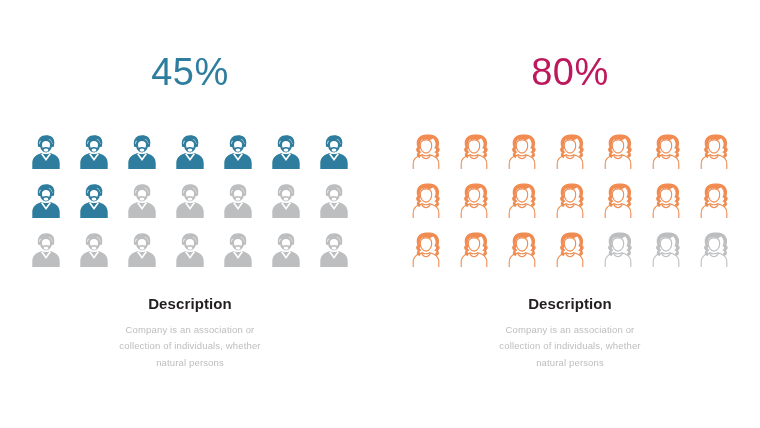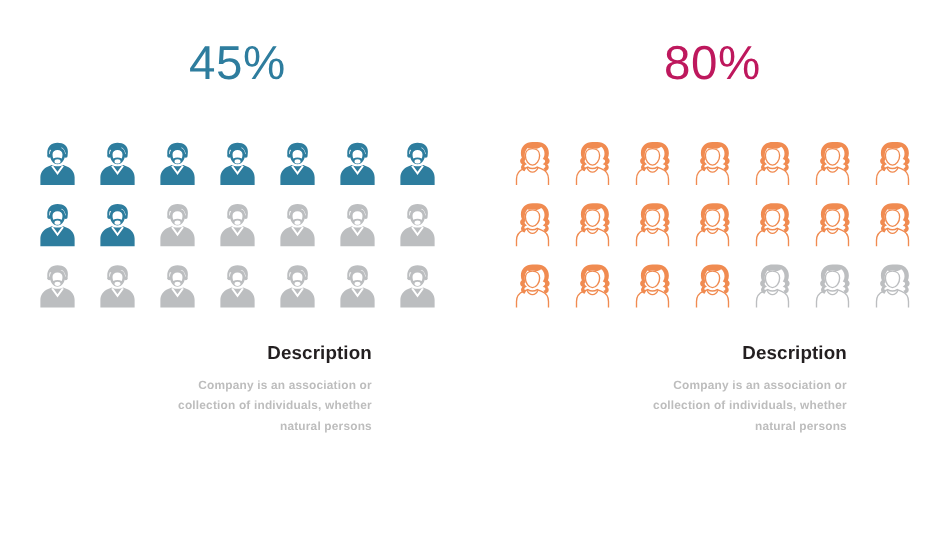--- a/index.html
+++ b/index.html
@@ -20,21 +20,21 @@
     inset: 0;
     display: flex;
     flex-direction: row;
   }
 
   .panel {
     flex: 1 1 50%;
     display: flex;
     flex-direction: column;
     align-items: center;
-    padding-top: 32px;
+    padding-top: 53px;
     box-sizing: border-box;
   }
 
   .pct {
     font-size: 38px;
     font-weight: 400;
     letter-spacing: 0.5px;
     line-height: 1;
     margin: 0 0 36px 0;
     user-select: none;
@@ -61,41 +61,41 @@
     justify-content: center;
   }
   .cell svg {
     display: block;
     width: 34px;
     height: 40px;
   }
 
   .desc-block {
     width: 215px;
-    text-align: right;
+    text-align: center;
   }
 
   .desc-title {
     font-size: 15px;
     font-weight: bold;
     color: #231f20;
     letter-spacing: 0.1px;
     margin: 0 0 9px 0;
     line-height: 1.1;
   }
 
   .desc-body {
     font-size: 9.5px;
     font-weight: 400;
     color: #bdbdbd;
     line-height: 1.75;
     margin: 0;
     letter-spacing: 0.15px;
   }
-  .desc-body span { display: block; font-weight: bold; }
+  .desc-body span { display: block; }
 </style>
 </head>
 <body>
 
 <div class="slide">
 
   <div class="panel">
 
     <div class="pct pct-blue">45%</div>
 

